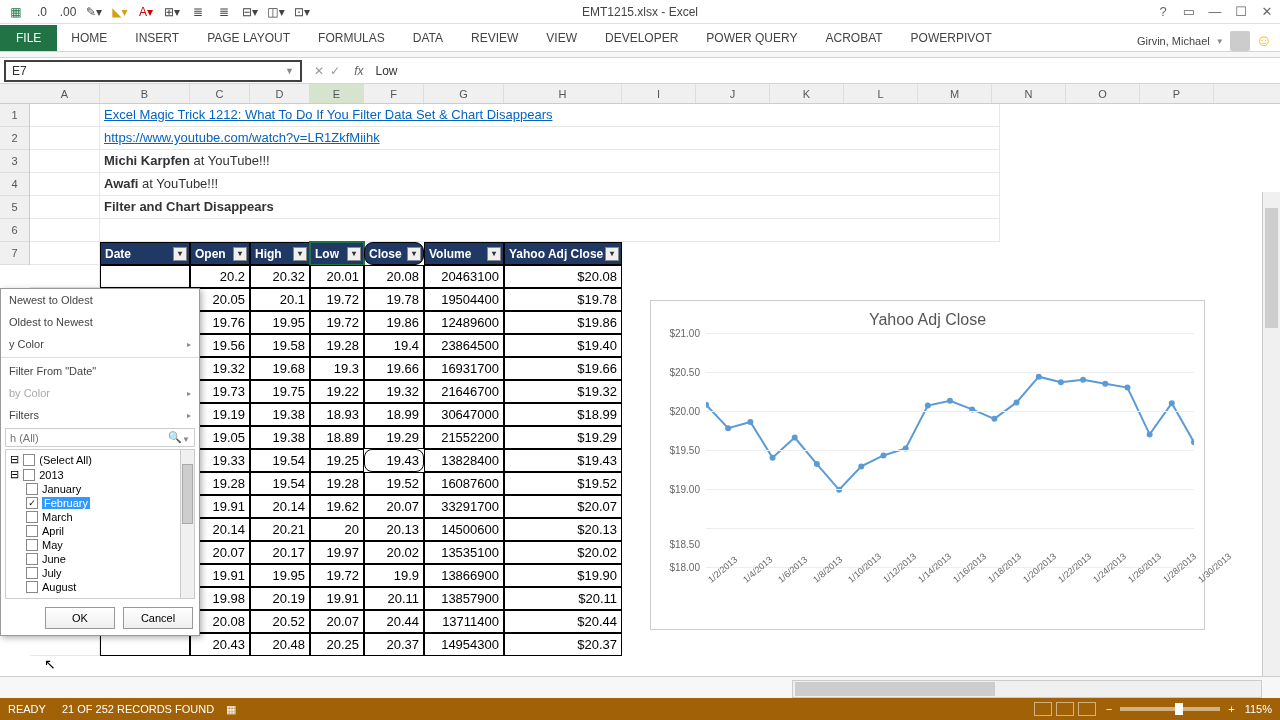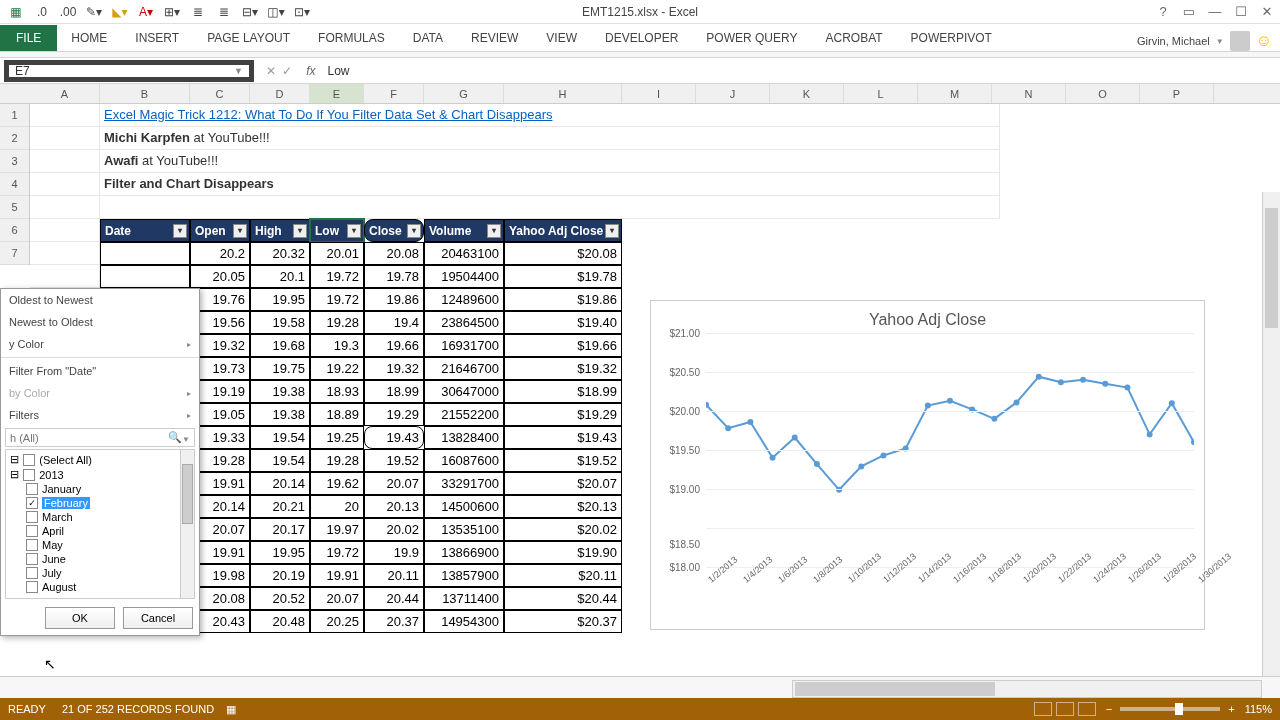--- a/index.html
+++ b/index.html
@@ -15,21 +15,21 @@
 .ribbon-tabs { height: 28px; display: flex; align-items: flex-end; background: #fff; border-bottom: 1px solid #d4d4d4; }
 .file-tab { background: #217346; color: #fff; padding: 6px 16px; font-size: 12px; }
 .rtab { padding: 6px 14px; font-size: 12px; color: #444; cursor: pointer; }
 .user-area { margin-left: auto; padding-right: 8px; display: flex; align-items: center; gap: 6px; font-size: 11px; color: #444; }
 .avatar { width: 20px; height: 20px; background: #ccc; border-radius: 2px; }
 .smiley { color: #f8b700; font-size: 16px; }
 
 .ribbon-strip { height: 6px; background: #f7f7f7; border-bottom: 1px solid #d4d4d4; }
 
 .name-box-row { height: 26px; display: flex; align-items: center; border-bottom: 1px solid #d4d4d4; background: #fff; }
-.name-box { width: 250px; height: 22px; border: 5px solid #404040; margin: 0 4px; padding: 0 6px; display: flex; align-items: center; justify-content: space-between; font-size: 12px; color: #333; }
+.name-box { width: 298px; height: 22px; border: 2px solid #404040; margin: 0 4px; padding: 0 6px; display: flex; align-items: center; justify-content: space-between; font-size: 12px; color: #333; }
 .nb-drop { color: #888; font-size: 9px; }
 .fx-btns { display: flex; gap: 6px; padding: 0 8px; color: #999; }
 .fx-label { font-style: italic; color: #666; padding: 0 6px; }
 .formula-bar { flex: 1; padding: 0 6px; font-size: 12px; color: #333; }
 
 .grid-area { position: relative; height: 596px; display: flex; }
 .row-headers { width: 30px; background: #f0f0f0; border-right: 1px solid #ccc; }
 .col-headers { height: 20px; background: #f0f0f0; border-bottom: 1px solid #ccc; display: flex; }
 .corner { width: 30px; height: 20px; background: #f0f0f0; border-right: 1px solid #ccc; border-bottom: 1px solid #ccc; position: absolute; top: 0; left: 0; }
 .grid-main { flex: 1; position: relative; }
@@ -182,20 +182,24 @@
         <div class="rh-cell">6</div>
         <div class="rh-cell">7</div>
       </div>
     <div class="cells" id="cells" style="left:30px">
         <div class="row">
           <div class="cc " style="width: 70px;"></div>
           <div class="cc " style="width: 900px; overflow: visible;"><span class="link">Excel Magic Trick 1212: What To Do If You Filter Data Set &amp; Chart Disappears</span></div>
         </div>
         <div class="row">
           <div class="cc " style="width: 70px;"></div>
+          <div class="cc " style="width: 900px; overflow: visible;"><span class="link">https://www.youtube.com/watch?v=LR1ZkfMiihk</span></div>
+        </div>
+        <div class="row">
+          <div class="cc " style="width: 70px;"></div>
           <div class="cc " style="width: 900px; overflow: visible;"><b>Michi Karpfen</b> at YouTube!!!</div>
         </div>
         <div class="row">
           <div class="cc " style="width: 70px;"></div>
           <div class="cc " style="width: 900px; overflow: visible;"><b>Awafi</b> at YouTube!!!</div>
         </div>
         <div class="row">
           <div class="cc " style="width: 70px;"></div>
           <div class="cc " style="width: 900px; overflow: visible;"><b>Filter and Chart Disappears</b></div>
         </div>
@@ -406,24 +410,24 @@
         </div>
       </div>
     <div class="vscroll">
         <div class="vscroll-thumb"></div>
       </div>
   </div>
 </div>
 
 <div class="filter-popup">
   <div class="fp-item">
+      <span>Newest to Oldest</span>
+    </div>
+  <div class="fp-item">
       <span>Oldest to Newest</span>
-    </div>
-  <div class="fp-item">
-      <span>Newest to Oldest</span>
     </div>
   <div class="fp-item">
       <span>y Color</span>
       <span class="arrow">▸</span>
     </div>
   <div class="fp-sep"></div>
   <div class="fp-item">
       <span>Filter From "Date"</span>
     </div>
   <div class="fp-item" style="color:#aaa">

